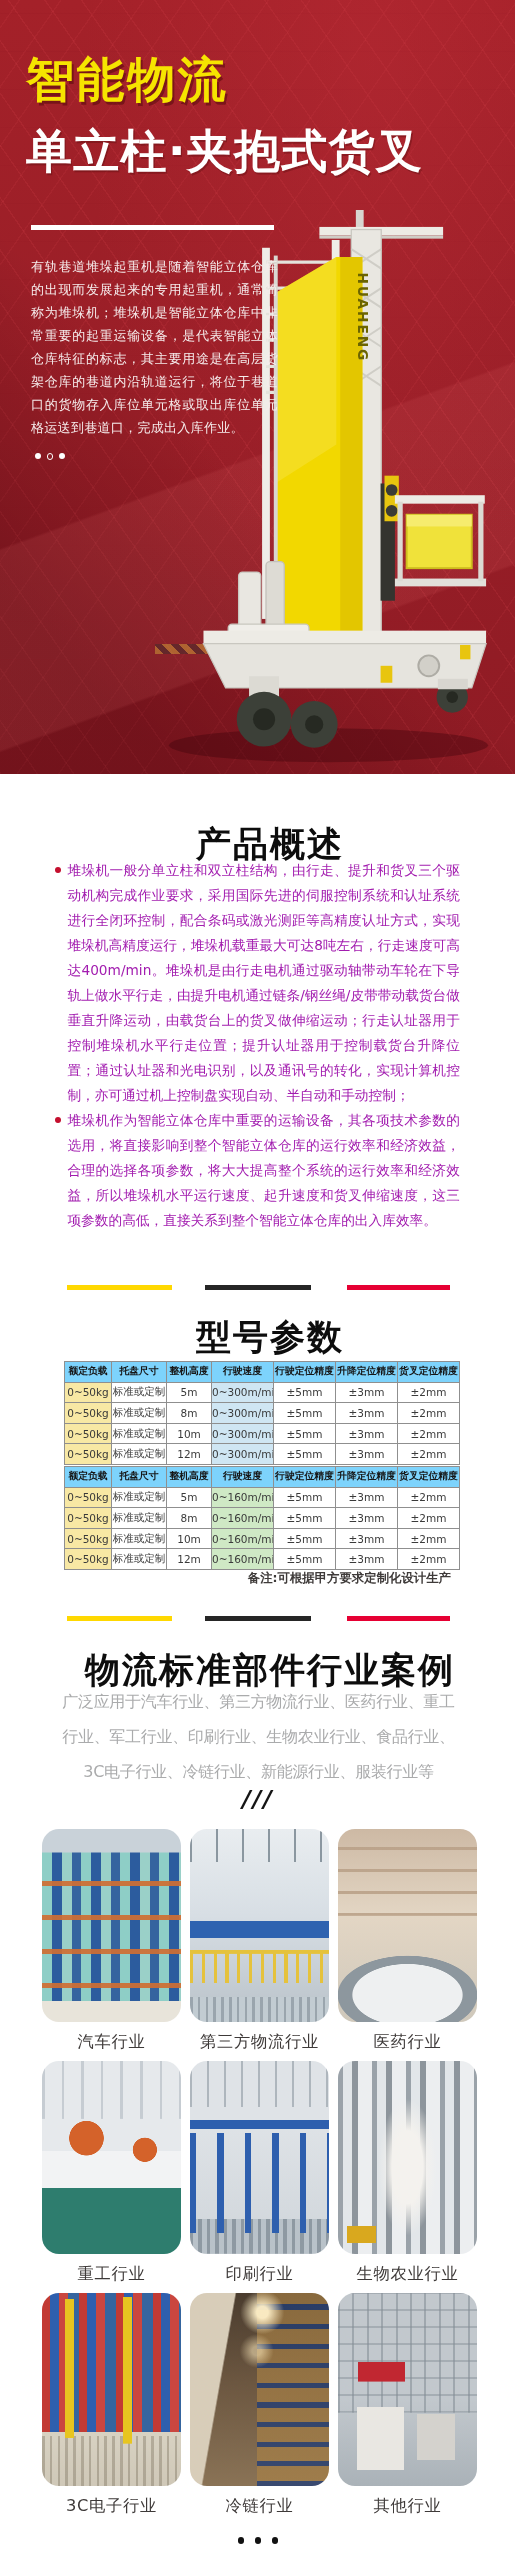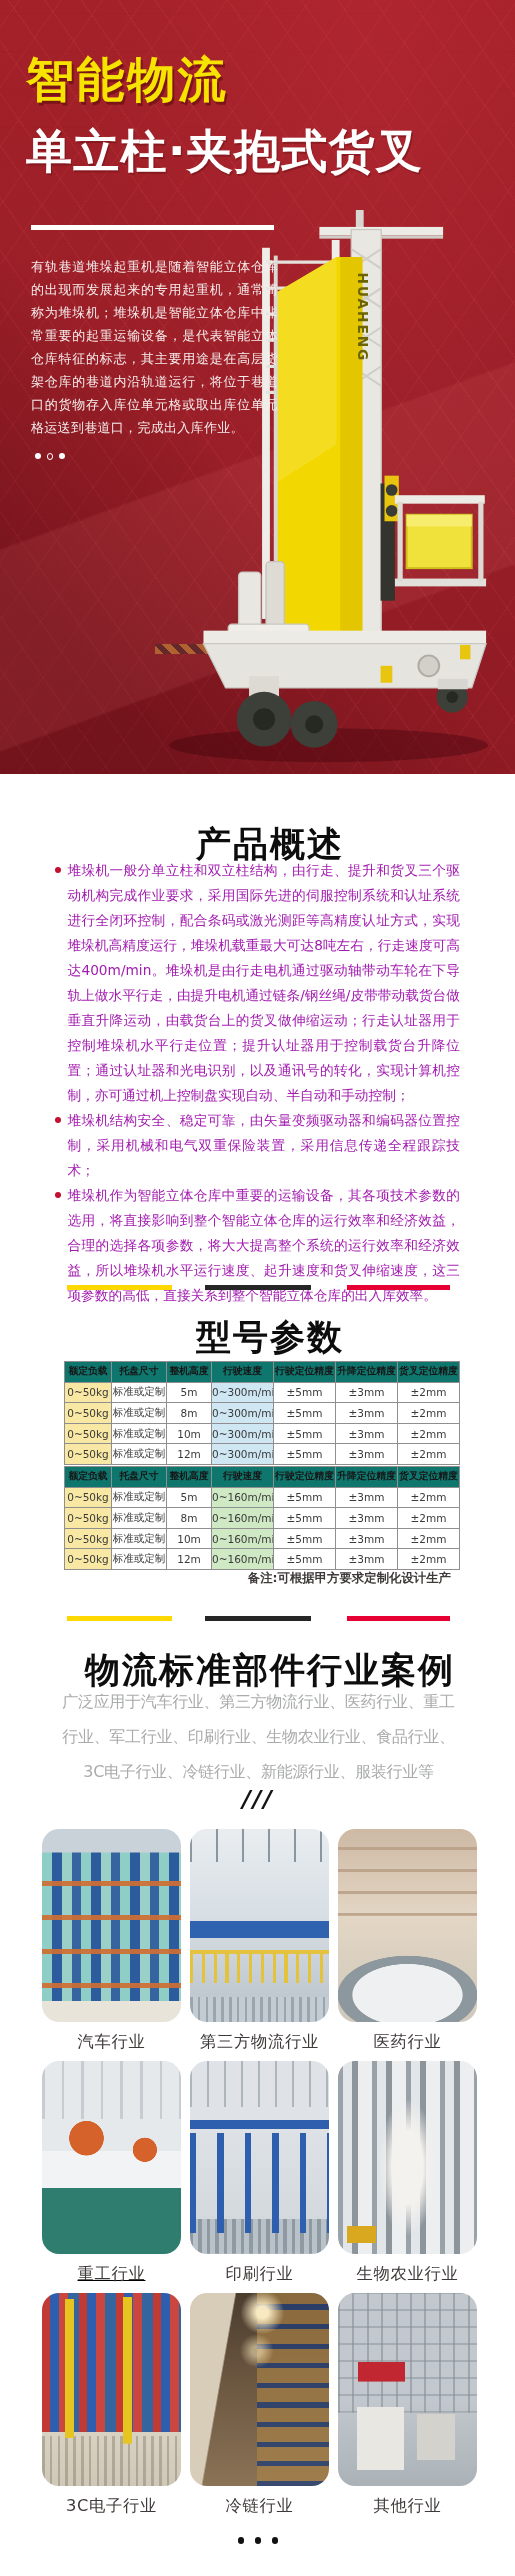--- a/index.html
+++ b/index.html
@@ -51,21 +51,21 @@
   .bar-black {left:205px;width:106px;background:#262626;}
   .bar-red   {left:347px;width:103px;background:#e60033;}
   .bars-1{top:1285px;}
   .bars-2{top:1616px;}
 
   
   .spec-table{position:absolute;left:64px;width:387px;border-collapse:collapse;table-layout:fixed;
     background:#ffffff;}
   .spec-table th,.spec-table td{border:0.7px solid #8f8f8f;text-align:center;vertical-align:middle;
     padding:0;height:19.6px;overflow:hidden;white-space:nowrap;}
-  .spec-table th{background:#0f766e;font-size:9.8px;font-weight:bold;color:#161616;}
+  .spec-table th{background:#7dd3fc;font-size:9.8px;font-weight:bold;color:#161616;}
   .spec-table td{font-size:10.5px;color:#3a3a3a;}
   .spec-table th:nth-child(1){width:46px;}
   .spec-table th:nth-child(2){width:54px;}
   .spec-table th:nth-child(3){width:44px;}
   .spec-table th:nth-child(4){width:61px;}
   .spec-table th:nth-child(5){width:61px;}
   .spec-table th:nth-child(6){width:61px;}
   .spec-table th:nth-child(7){width:61px;}
   .spec-table td.col0{background:#f8e8a4;}
   .spec-table td.speed-blue{background:#cfe6f3;}
@@ -211,21 +211,20 @@
         <circle cx="228" cy="790" r="14" fill="#262922"></circle>
       <circle cx="440" cy="748" r="24" fill="#3c4038"></circle>
         <circle cx="440" cy="748" r="9" fill="#262922"></circle>
       <rect x="418" y="720" width="46" height="16" fill="#d8d6d0"></rect>
     </svg>
   </header>
 
   <h3 class="sec-title" style="top:815px">产品概述</h3>
   <ul class="bullet-list">
       <li>堆垛机一般分单立柱和双立柱结构，由行走、提升和货叉三个驱动机构完成作业要求，采用国际先进的伺服控制系统和认址系统进行全闭环控制，配合条码或激光测距等高精度认址方式，实现堆垛机高精度运行，堆垛机载重最大可达8吨左右，行走速度可高达400m/min。堆垛机是由行走电机通过驱动轴带动车轮在下导轨上做水平行走，由提升电机通过链条/钢丝绳/皮带带动载货台做垂直升降运动，由载货台上的货叉做伸缩运动；行走认址器用于控制堆垛机水平行走位置；提升认址器用于控制载货台升降位置；通过认址器和光电识别，以及通讯号的转化，实现计算机控制，亦可通过机上控制盘实现自动、半自动和手动控制；</li>
-      <li>堆垛机结构安全、稳定可靠，由矢量变频驱动器和编码器位置控制，采用机械和电气双重保险装置，采用信息传递全程跟踪技术；</li>
       <li>堆垛机作为智能立体仓库中重要的运输设备，其各项技术参数的选用，将直接影响到整个智能立体仓库的运行效率和经济效益，合理的选择各项参数，将大大提高整个系统的运行效率和经济效益，所以堆垛机水平运行速度、起升速度和货叉伸缩速度，这三项参数的高低，直接关系到整个智能立体仓库的出入库效率。</li>
     </ul>
 
   <div class="bars bars-1">
     <span class="bar-yellow"></span>
     <span class="bar-black"></span>
     <span class="bar-red"></span>
   </div>
 
   <h3 class="sec-title" style="top:1308px">型号参数</h3>
@@ -349,21 +348,21 @@
         <div class="case-caption">汽车行业</div>
       </div>
       <div class="case-card" style="left: 190px; top: 1829px;">
         <div class="case-photo ph1"></div>
         <div class="case-caption">第三方物流行业</div>
       </div>
       <div class="case-card" style="left: 338px; top: 1829px;">
         <div class="case-photo ph2"></div>
         <div class="case-caption">医药行业</div>
       </div>
-      <div class="case-card" style="left: 42px; top: 2061px; text-decoration: underline;">
+      <div class="case-card" style="left: 42px; top: 2061px;">
         <div class="case-photo ph3"></div>
         <div class="case-caption">重工行业</div>
       </div>
       <div class="case-card" style="left: 190px; top: 2061px;">
         <div class="case-photo ph4"></div>
         <div class="case-caption">印刷行业</div>
       </div>
       <div class="case-card" style="left: 338px; top: 2061px;">
         <div class="case-photo ph5"></div>
         <div class="case-caption">生物农业行业</div>

